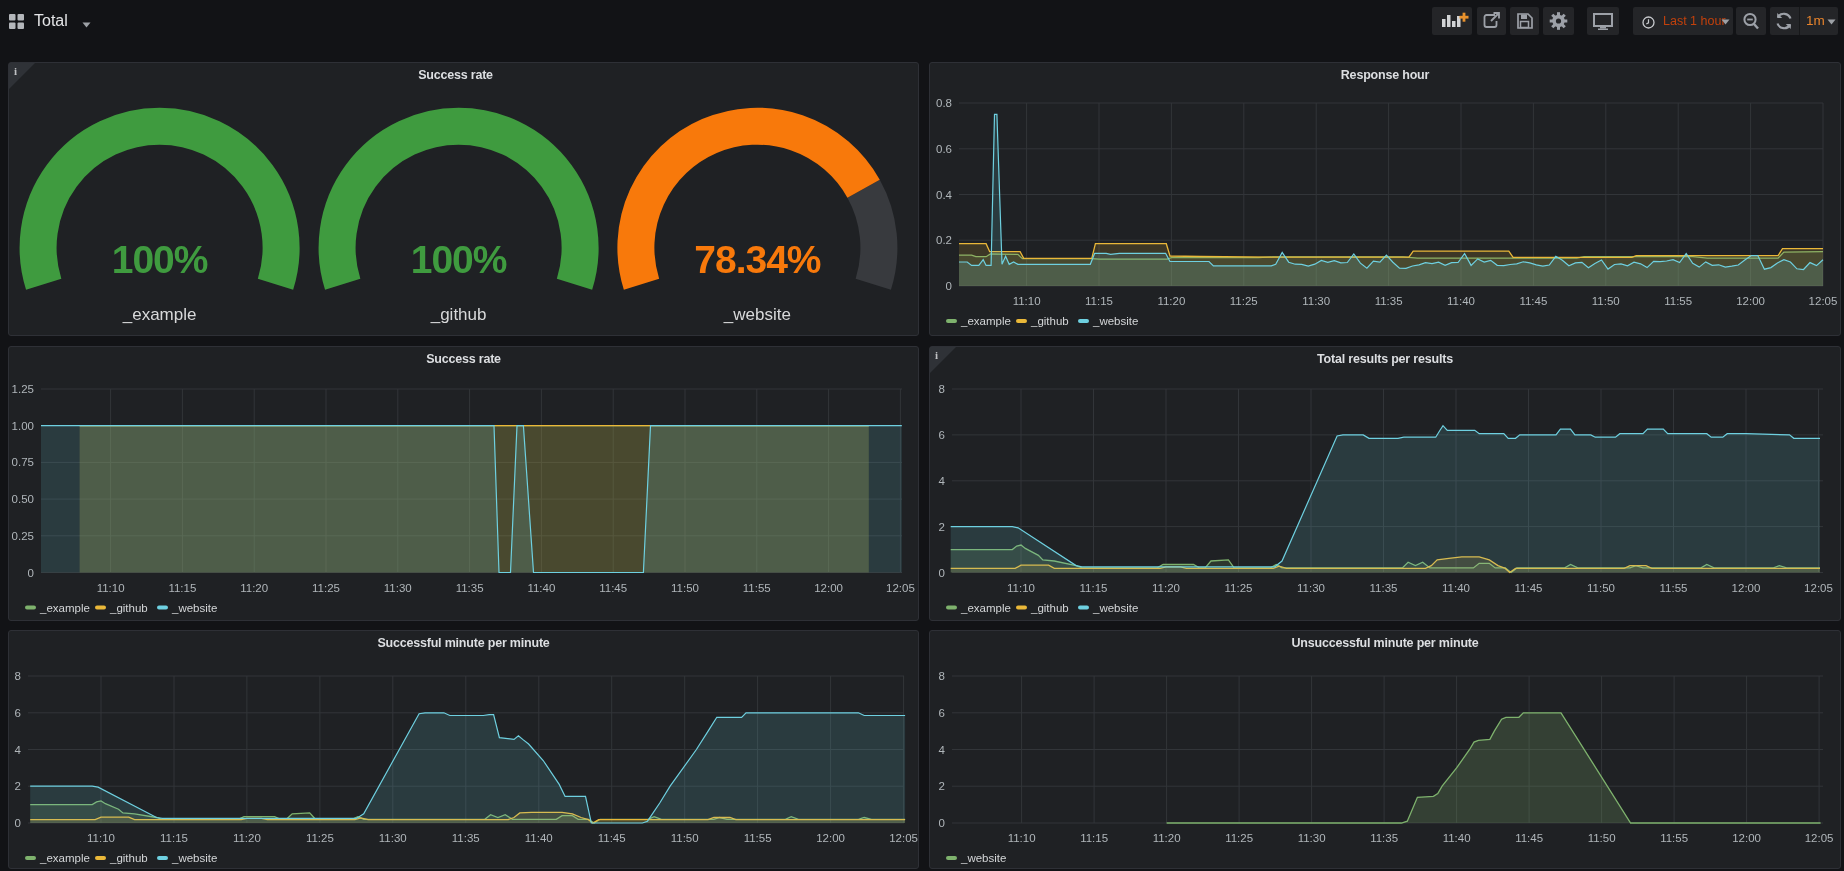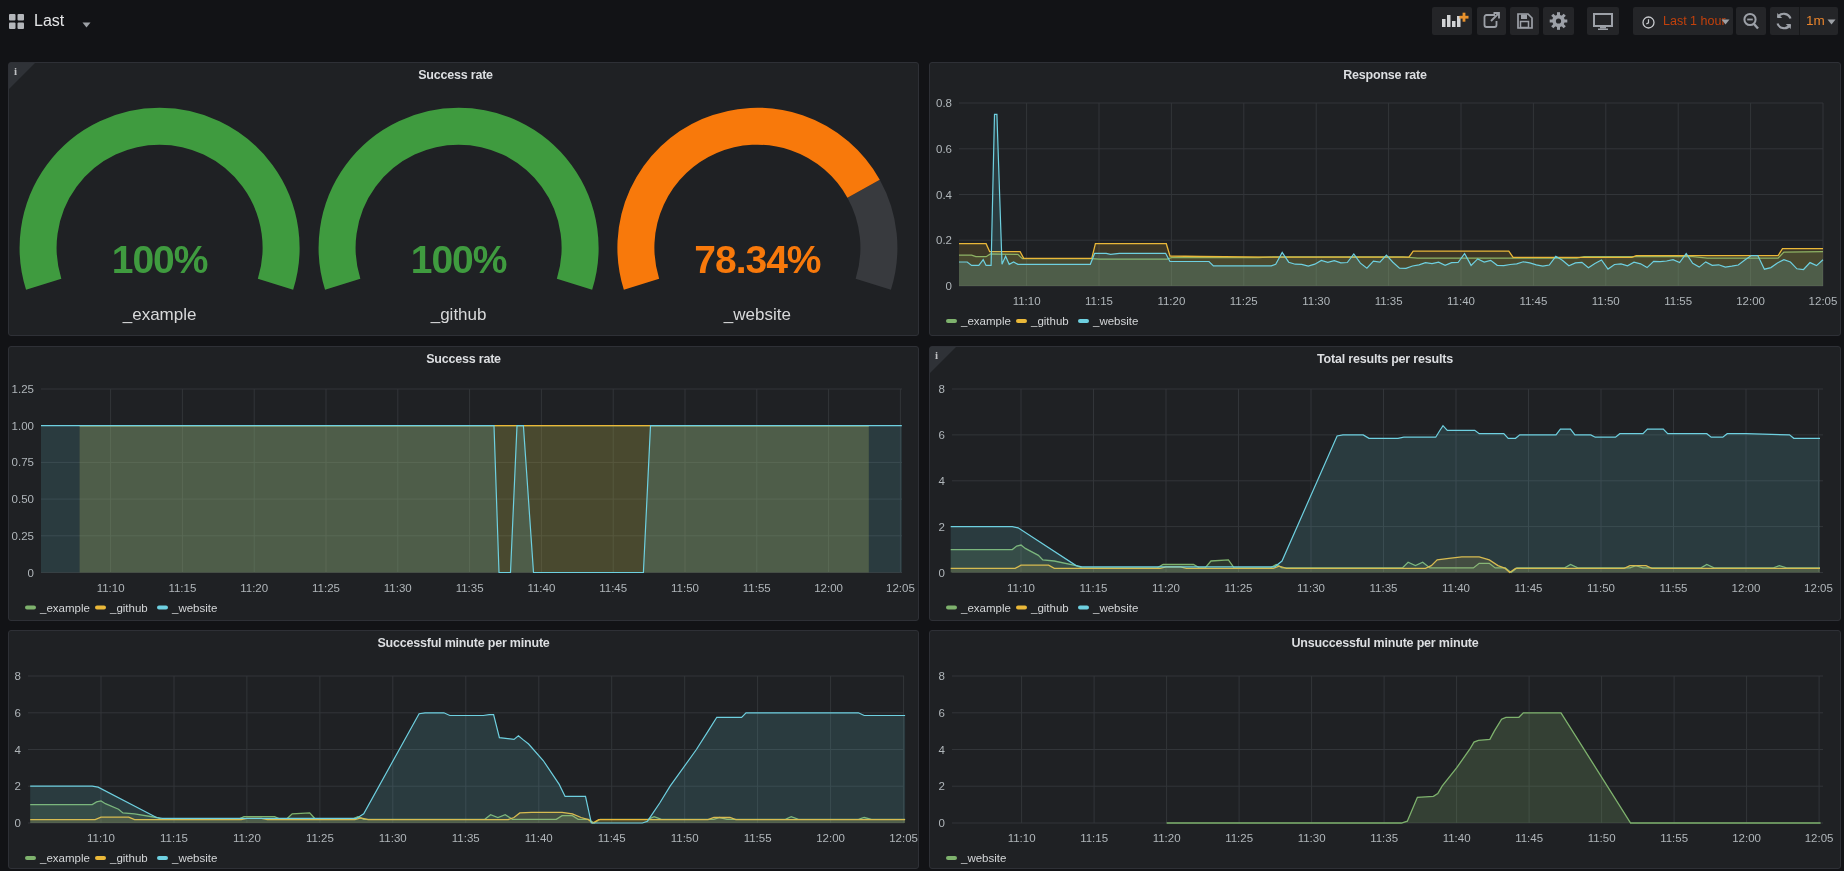--- a/index.html
+++ b/index.html
@@ -7,21 +7,21 @@
 .corner{position:absolute;left:0;top:0;width:0;height:0;border-top:26px solid #2f3237;border-right:26px solid transparent}
 .corner i{position:absolute;left:5px;top:-24px;font-style:normal;font-family:"Liberation Serif",serif;font-weight:bold;font-size:11px;color:#c0c2c5}
 .navbtn{position:absolute;top:7px;height:28px;background:#242528;border-radius:2px}
 </style></head><body>
 <svg style="position:absolute;left:9px;top:14px" width="15" height="15">
     <rect x="0" y="0" width="6.5" height="6.5" rx="1" fill="#b4b7bb"></rect>
     <rect x="8.5" y="0" width="6.5" height="6.5" rx="1" fill="#b4b7bb"></rect>
     <rect x="0" y="8.5" width="6.5" height="6.5" rx="1" fill="#b4b7bb"></rect>
     <rect x="8.5" y="8.5" width="6.5" height="6.5" rx="1" fill="#b4b7bb"></rect>
   </svg>
-<div style="position:absolute;left:34px;top:12px;font-size:16px;color:#e4e5e7">Last</div>
+<div style="position:absolute;left:34px;top:12px;font-size:16px;color:#e4e5e7">Total</div>
 <svg style="position:absolute;left:82px;top:22px" width="9" height="6">
     <path d="M0.5 0.5L4.5 5.5L8.5 0.5Z" fill="#9da1a6"></path>
   </svg>
 <div class="navbtn" style="left:1432px;width:40px"></div>
 <div style="position:absolute;left:1432px;top:7px;width:40px;height:28px"><svg width="40" height="28" viewBox="0 0 40 28">
       <rect x="10" y="12" width="3.5" height="8" fill="#d2d4d6"></rect>
       <rect x="15" y="8" width="3.5" height="12" fill="#d2d4d6"></rect>
       <rect x="20" y="14" width="3.5" height="6" fill="#d2d4d6"></rect>
       <rect x="25" y="9" width="3.5" height="11" fill="#d2d4d6"></rect>
       <rect x="27.5" y="8.8" width="9" height="2.8" fill="#e8912c"></rect>
@@ -101,21 +101,21 @@
       <path d="M333.7 221.2A121.5 121.5 0 1 1 565.5 221.2" stroke="#3f9b3f" stroke-width="37" fill="none"></path>
       <text x="449.6" y="210" font-size="39" font-weight="bold" letter-spacing="-1" fill="#3f9b3f" text-anchor="middle">100%</text>
       <text x="449.6" y="257" font-size="17" fill="#d8d9da" text-anchor="middle">_github</text>
       <path d="M854.6 125.7A121.5 121.5 0 0 1 864.3 221.2" stroke="#383a3e" stroke-width="37" fill="none"></path>
       <path d="M632.5 221.2A121.5 121.5 0 0 1 854.6 125.7" stroke="#f8790b" stroke-width="37" fill="none"></path>
       <text x="748.4" y="210" font-size="39" font-weight="bold" letter-spacing="-1" fill="#f8790b" text-anchor="middle">78.34%</text>
       <text x="748.4" y="257" font-size="17" fill="#d8d9da" text-anchor="middle">_website</text>
     </svg>
   </div>
 <div class="panel" style="left:929px;top:62px;width:912px;height:274px">
-    <div class="ptitle">Response rate</div>
+    <div class="ptitle">Response hour</div>
     <svg width="910" height="272" style="position:absolute;left:0;top:0">
       <line x1="29" y1="223.0" x2="893" y2="223.0" stroke="#323539" stroke-width="1"></line>
       <line x1="29" y1="177.2" x2="893" y2="177.2" stroke="#323539" stroke-width="1"></line>
       <line x1="29" y1="131.5" x2="893" y2="131.5" stroke="#323539" stroke-width="1"></line>
       <line x1="29" y1="85.8" x2="893" y2="85.8" stroke="#323539" stroke-width="1"></line>
       <line x1="29" y1="40.0" x2="893" y2="40.0" stroke="#323539" stroke-width="1"></line>
       <line x1="96.6" y1="40" x2="96.6" y2="223" stroke="#323539" stroke-width="1"></line>
       <text x="96.6" y="242" font-size="11.5" fill="#b0b6ba" text-anchor="middle">11:10</text>
       <line x1="169.0" y1="40" x2="169.0" y2="223" stroke="#323539" stroke-width="1"></line>
       <text x="169.0" y="242" font-size="11.5" fill="#b0b6ba" text-anchor="middle">11:15</text>

